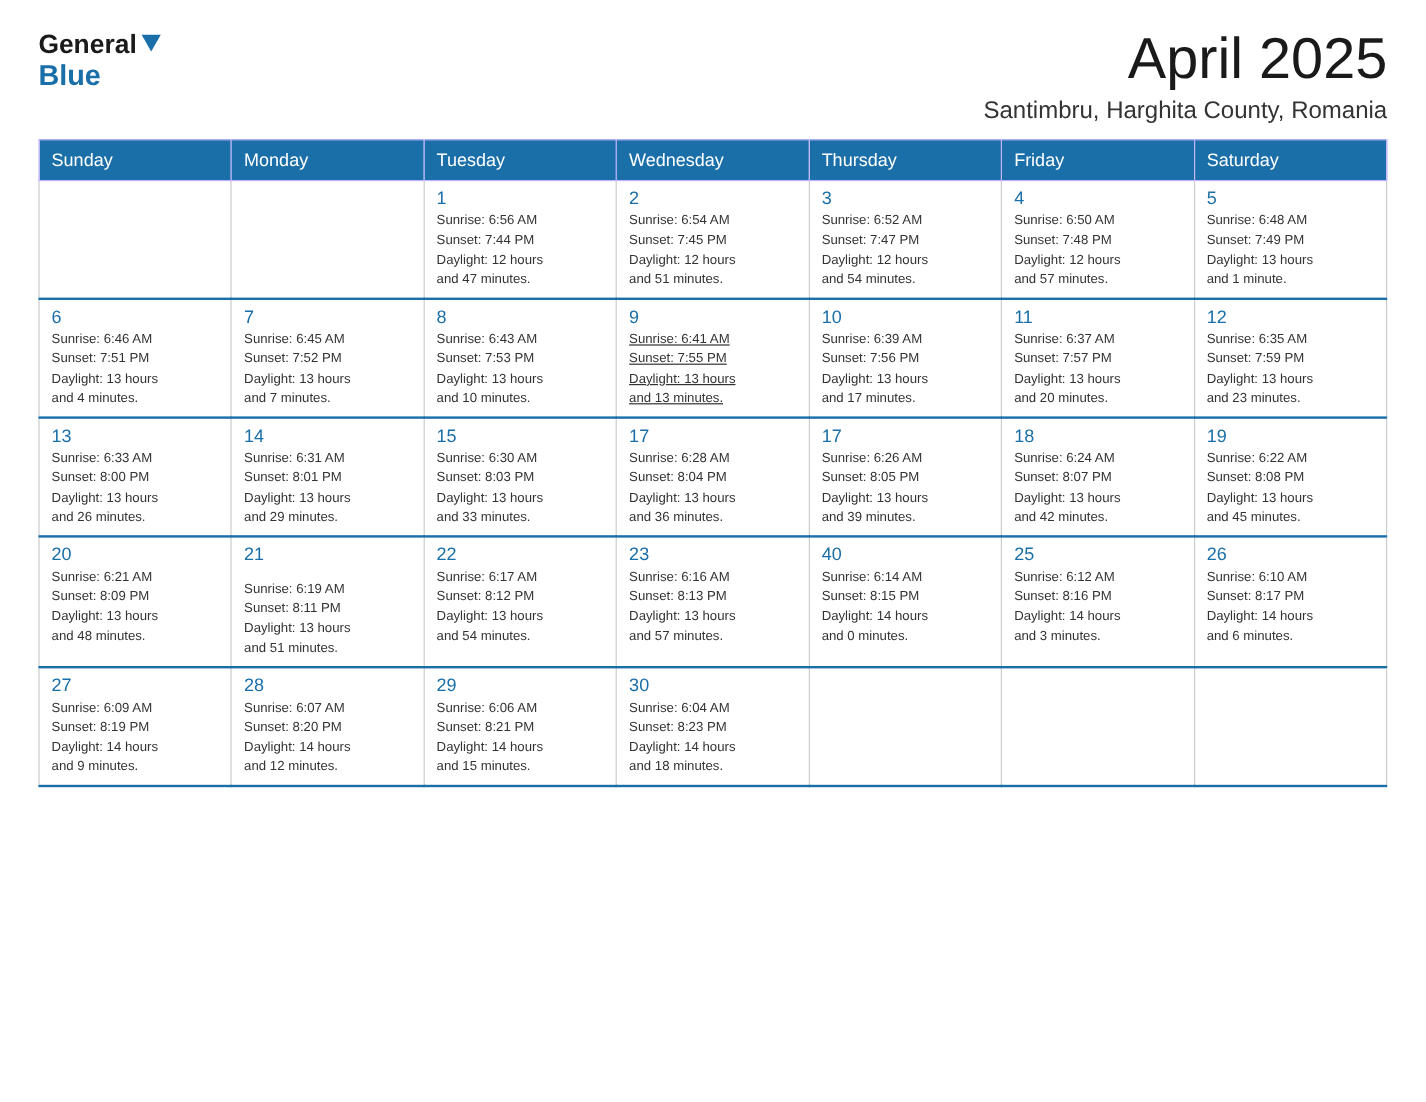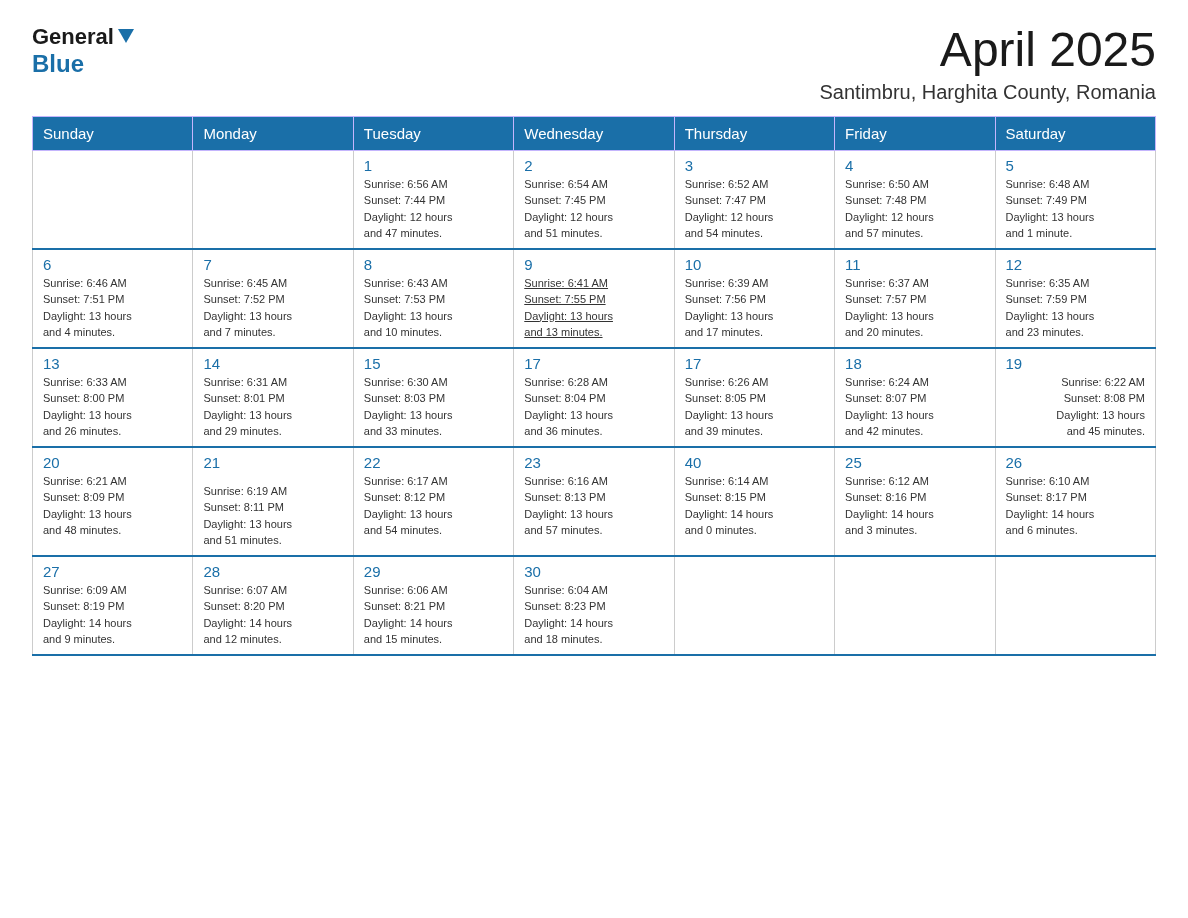--- a/index.html
+++ b/index.html
@@ -251,21 +251,21 @@
         </td>
         <td>
           <span class="day-number">18</span>
           <div class="day-info" style="white-space: pre-line;">Sunrise: 6:24 AM
 Sunset: 8:07 PM
 Daylight: 13 hours
 and 42 minutes.</div>
         </td>
         <td>
           <span class="day-number">19</span>
-          <div class="day-info" style="white-space: pre-line; text-align: right;">Sunrise: 6:22 AM
+          <div class="day-info" style="white-space: pre-line;">Sunrise: 6:22 AM
 Sunset: 8:08 PM
 Daylight: 13 hours
 and 45 minutes.</div>
         </td>
       </tr>
       <tr>
         <td>
           <span class="day-number">20</span>
           <div class="day-info" style="white-space: pre-line;">Sunrise: 6:21 AM
 Sunset: 8:09 PM

